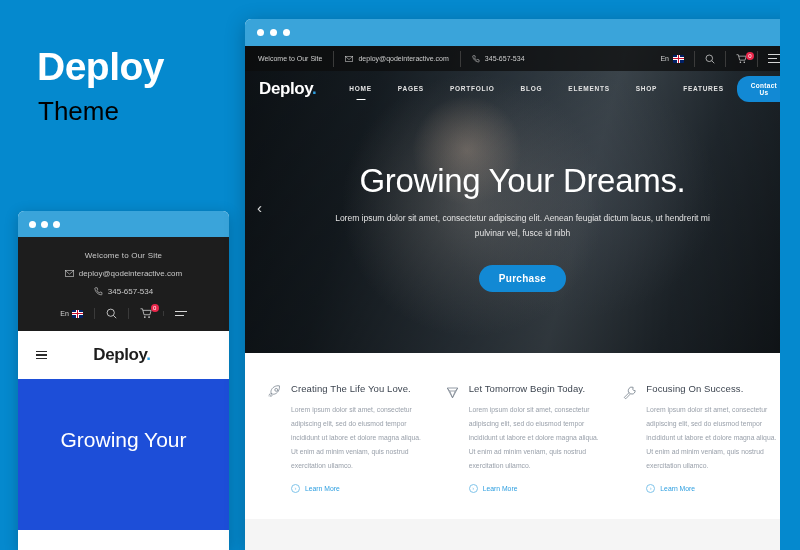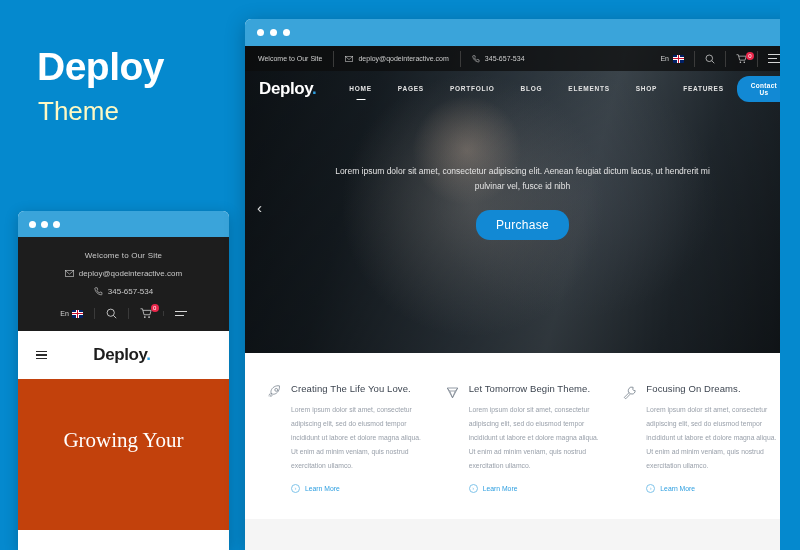--- a/index.html
+++ b/index.html
@@ -13,21 +13,21 @@
 
   
   .promo { position: absolute; left: 0; top: 0; width: 245px; height: 550px; background: #0589ce; }
   .promo-title {
     position: absolute; left: 37px; top: 47px;
     font-size: 39px; font-weight: bold; color: #ffffff; letter-spacing: -0.5px;
     line-height: 1;
   }
   .promo-sub {
     position: absolute; left: 38px; top: 98px;
-    font-size: 26px; font-weight: 300; color: #fef9c3; line-height: 1;
+    font-size: 26px; font-weight: 300; color: #000000; line-height: 1;
   }
   .promo-by {
     position: absolute; left: 38px; top: 138px;
     font-size: 14px; font-weight: 400; color: #cfe9f8;
   }
 
   
   .mobile {
     position: absolute; left: 18px; top: 211px; width: 211px; height: 339px;
     background: #ffffff; border-radius: 6px 6px 0 0; overflow: hidden;
@@ -50,21 +50,21 @@
   .flagcross { position:absolute; left:0; top:3.2px; width:100%; height:1.5px; background:#c8102e; z-index:2; }
   .flagcross2 { position:absolute; left:4.8px; top:0; width:1.5px; height:100%; background:#c8102e; z-index:2; }
   .badge-red {
     position: absolute; top: -4px; right: 4px;
     background: #e8274b; color: #fff; font-size: 6px; line-height: 8px;
     min-width: 8px; height: 8px; border-radius: 50%; text-align: center; padding: 0 1px;
   }
   .m-header { height: 48px; background: #fff; display: flex; align-items: center; padding: 0 18px; }
   .m-logo { flex: 1; text-align: center; font-size: 17px; font-weight: bold; color: #1d1d1d; letter-spacing: -0.4px; margin-right: 14px; }
   .m-logo .pt { color: #2e9fe0; }
-  .m-hero { position: relative; height: 151px; overflow: hidden; background: #c2410c; font-family: Liberation Serif, serif; }
+  .m-hero { position: relative; height: 151px; overflow: hidden; background: #1d4ed8; }
   .m-hero-title {
     position: absolute; left: 0; right: 0; top: 48px; text-align: center;
     color: #ffffff; font-size: 21px; font-weight: 300; line-height: 1.28;
   }
 
   
   .browser {
     position: absolute; left: 245px; top: 19px; width: 555px; height: 531px;
     background: #fff; border-radius: 6px 0 0 0; overflow: hidden;
     box-shadow: 0 4px 20px rgba(0,0,0,0.25);
@@ -118,24 +118,24 @@
     margin-left: auto; background: #1289d4; color: #fff; font-size: 6.5px; font-weight: 700;
     padding: 6px 14px; border-radius: 12px; border: none; cursor: pointer; letter-spacing: .3px;
   }
 
   .slider-arrow {
     position: absolute; left: 12px; top: 154px; color: rgba(255,255,255,.85);
     font-size: 15px; font-weight: 300; z-index: 4; cursor: pointer; line-height: 1;
   }
   .hero-body { padding-top: 58px; text-align: center; }
   .hero-title { color: #fff; font-size: 33px; font-weight: 300; letter-spacing: -0.3px; line-height: 1; }
-  .hero-text { color: #e4e4e4; font-size: 8.5px; line-height: 1.75; padding: 0 85px; }
+  .hero-text { color: #e4e4e4; font-size: 8.5px; line-height: 1.75; margin-top: 14px; padding: 0 85px; }
   .purchase-btn {
-    margin-top: 16px; background: #1289d4; color: #fff; border: none; cursor: pointer;
-    font-size: 12px; font-weight: 400; padding: 8px 20px; border-radius: 14px; letter-spacing: .3px;
+    margin-top: 24px; background: #1289d4; color: #fff; border: none; cursor: pointer;
+    font-size: 10px; font-weight: 700; padding: 8px 20px; border-radius: 14px; letter-spacing: .3px;
   }
 
   
   .side-tabs { position: absolute; right: 0; top: 170px; z-index: 20; }
   .side-tab {
     width: 20px; height: 20px; display: flex; align-items: center; justify-content: center;
     cursor: pointer; margin-bottom: 3px;
   }
   .side-tab.pink { background: #e8274b; }
   .side-tab.white { background: #f4f4f4; }
@@ -303,20 +303,21 @@
           <a href="#">ELEMENTS</a>
           <a href="#">SHOP</a>
           <a href="#">FEATURES</a>
         </div>
         <button class="contact-btn">Contact Us</button>
       </div>
 
       <div class="slider-arrow">‹</div>
 
       <div class="hero-body">
+        <div class="hero-title">Growing Your Dreams.</div>
         <div class="hero-text">Lorem ipsum dolor sit amet, consectetur adipiscing elit. Aenean feugiat dictum lacus, ut hendrerit mi pulvinar vel, fusce id nibh</div>
         <button class="purchase-btn">Purchase</button>
       </div>
 
       <div class="side-tabs">
         <div class="side-tab pink">
           <svg width="11" height="11" viewBox="0 0 14 14">
             <circle cx="7" cy="7" r="6" fill="#ffffff"></circle>
             <circle cx="7" cy="7" r="3" fill="#e8274b"></circle>
           </svg>
@@ -352,38 +353,38 @@
       </div>
 
       <div class="feat">
         <div class="feat-icon">
           <svg width="15" height="15" viewBox="0 0 20 20">
             <path d="M3 4 L17 4 L10 17 Z" fill="none" stroke="#7d8792" stroke-width="1.1"></path>
             <path d="M3 4 L6.3 8 L13.7 8 L17 4 M6.3 8 L10 17 L13.7 8" fill="none" stroke="#7d8792" stroke-width="1"></path>
           </svg>
         </div>
         <div>
-          <div class="feat-title">Let Tomorrow Begin Theme.</div>
+          <div class="feat-title">Let Tomorrow Begin Today.</div>
           <div class="feat-text">Lorem ipsum dolor sit amet, consectetur adipiscing elit, sed do eiusmod tempor incididunt ut labore et dolore magna aliqua. Ut enim ad minim veniam, quis nostrud exercitation ullamco.</div>
           <div class="learn">
             <span class="learn-circle">›</span>
             <span>Learn More</span>
           </div>
         </div>
       </div>
 
       <div class="feat">
         <div class="feat-icon">
           <svg width="15" height="15" viewBox="0 0 20 20">
             <path d="M13.2 2.2 A4.6 4.6 0 1 0 17 7.4 L17 6.1 L14.6 6.1 L13.4 4.9 L13.4 2.6 Z" fill="none" stroke="#7d8792" stroke-width="1.1" transform="rotate(12 10 10)"></path>
             <path d="M9.2 10.4 L3 16.6 L5 18.4 L11 12.1" fill="none" stroke="#7d8792" stroke-width="1.1"></path>
           </svg>
         </div>
         <div>
-          <div class="feat-title">Focusing On Dreams.</div>
+          <div class="feat-title">Focusing On Success.</div>
           <div class="feat-text">Lorem ipsum dolor sit amet, consectetur adipiscing elit, sed do eiusmod tempor incididunt ut labore et dolore magna aliqua. Ut enim ad minim veniam, quis nostrud exercitation ullamco.</div>
           <div class="learn">
             <span class="learn-circle">›</span>
             <span>Learn More</span>
           </div>
         </div>
       </div>
 
     </div>
 

